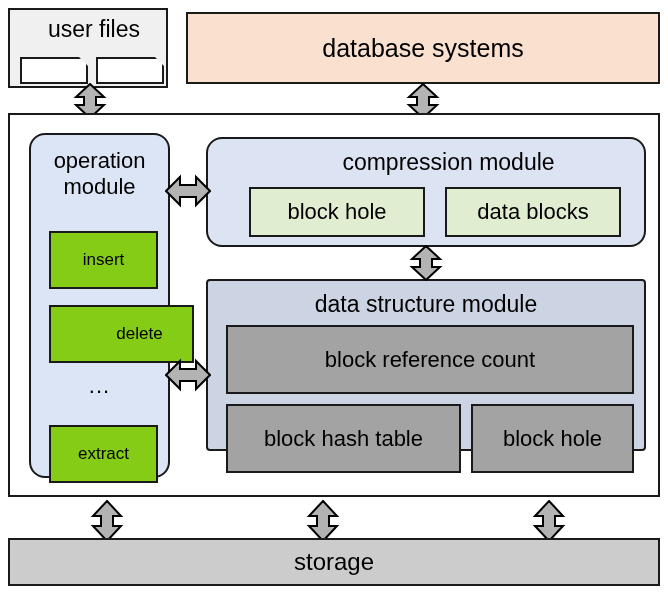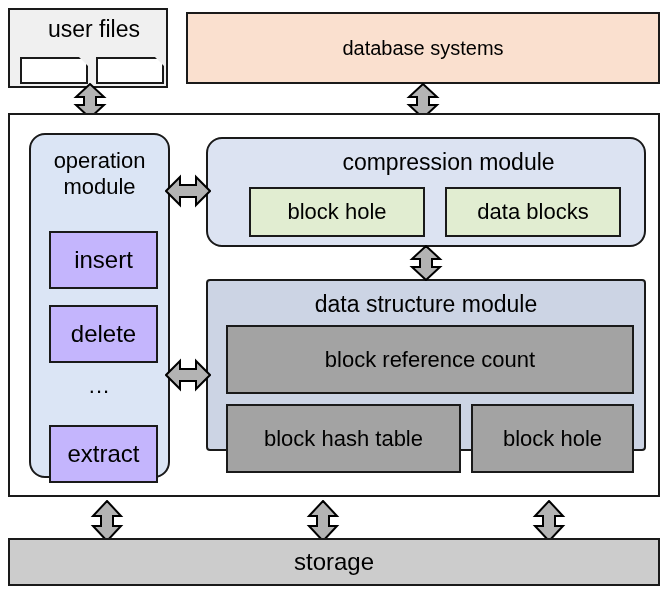--- a/index.html
+++ b/index.html
@@ -50,21 +50,21 @@
     border: 2px solid #1a1a1a;
     
     clip-path: polygon(0 0, calc(100% - 9px) 0, 100% 9px, 100% 100%, 0 100%);
   }
   #file-glyph-1 { left: 10px; }
   #file-glyph-2 { left: 86px; }
 
   #database-systems {
     left: 186px; top: 12px; width: 474px; height: 72px;
     background: #fae0cf;
-    font-size: 20px;
+    font-size: 25px;
   }
 
   
   #system-container {
     left: 8px; top: 113px; width: 652px; height: 384px;
     background: #ffffff;
     border: 2px solid #1a1a1a;
   }
 
   
@@ -77,27 +77,27 @@
   #operation-module .om-title {
     position: absolute;
     left: 0; right: 0; top: 13px;
     font-size: 22px;
     text-align: center;
     line-height: 1.18;
   }
   .op-item {
     position: absolute;
     left: 18px; width: 105px; height: 54px;
-    background: #c4b5fd;
+    background: #84cc16;
     border: 2px solid #1a1a1a;
     display: flex; align-items: center; justify-content: center;
-    font-size: 24px;
+    font-size: 17px;
   }
   #op-insert  { top: 96px; }
-  #op-delete  { top: 170px; }
+  #op-delete  { top: 170px; padding-left: 36px; }
   #op-extract { top: 290px; }
   #op-ellipsis {
     position: absolute;
     left: 0; right: 0; top: 238px;
     text-align: center;
     font-size: 22px;
     letter-spacing: 1px;
   }
 
   

